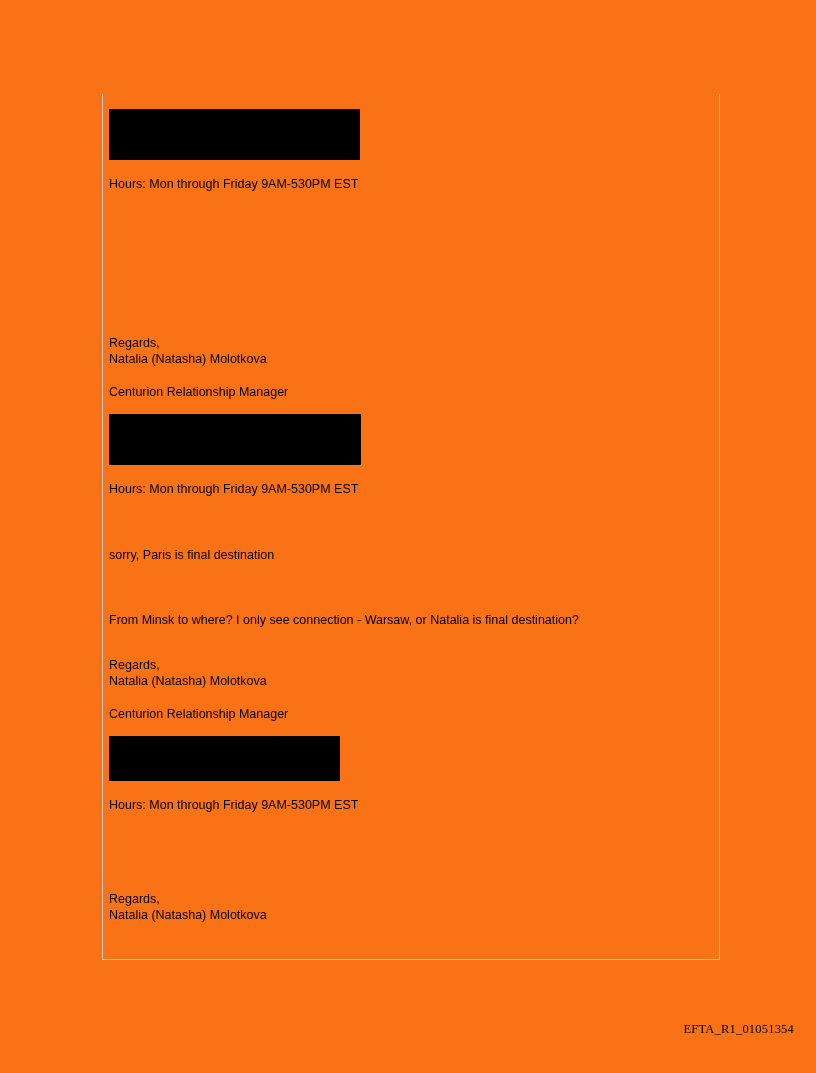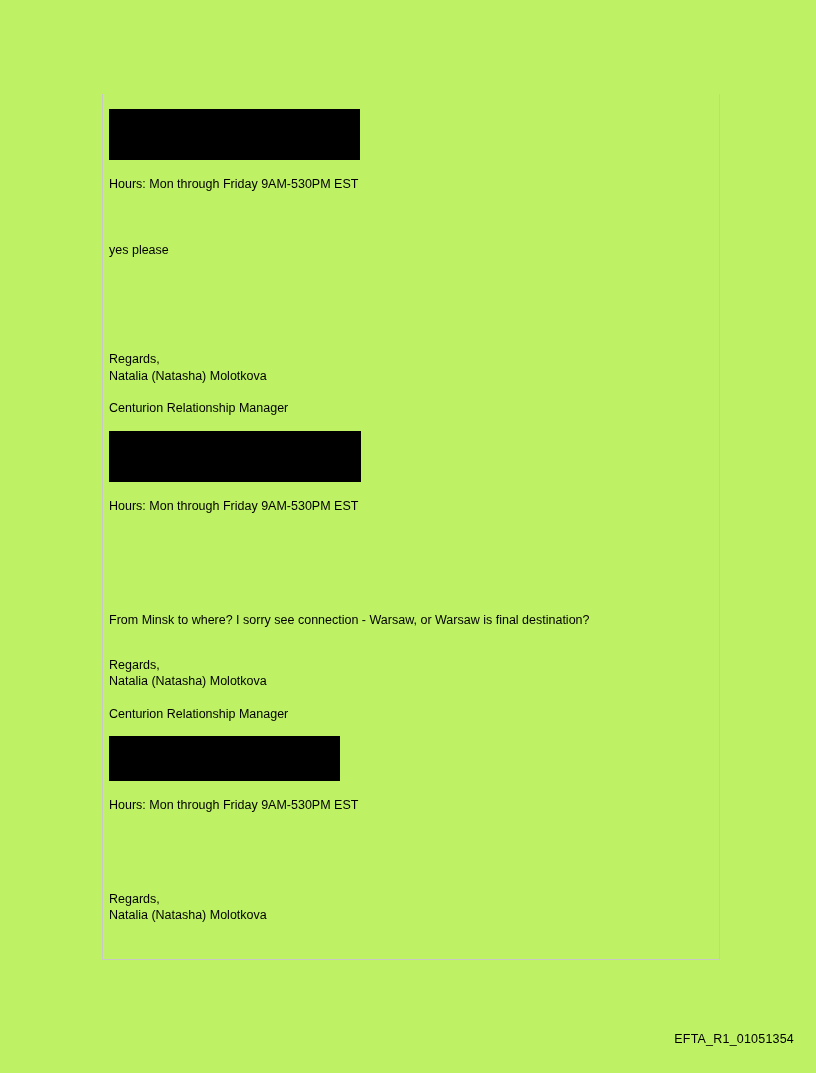--- a/index.html
+++ b/index.html
@@ -13,21 +13,21 @@
     font-family: "Liberation Sans", sans-serif;
     color: #000000;
     position: relative;
     overflow: hidden;
   }
 
   .page {
     position: relative;
     width: 816px;
     height: 1073px;
-    background: #bef264;
+    background: #f97316;
   }
 
   
   .doc-frame {
     position: absolute;
     left: 102px;
     top: 94px;
     width: 618px;
     height: 866px;
     border-left: 1px solid #c8c8c8;
@@ -52,53 +52,53 @@
 
   .para {
     font-size: 12.5px;
     line-height: 16.5px;
     color: #000000;
   }
 
   .footer-id {
     position: absolute;
     right: 22px;
-    bottom: 27px;
+    bottom: 36px;
     font-size: 12.5px;
     letter-spacing: 0.2px;
     color: #000000;
-    font-family: Liberation Sans, sans-serif;
+    font-family: Liberation Serif, serif;
   }
 </style>
 </head>
 <body>
 
 <div class="page">
 
   <div class="doc-frame">
     <div class="content" id="doc-content">
         <div style="height: 15px;"></div>
         <div class="redaction" style="width: 251px; height: 51px;"></div>
         <div style="height: 16px;"></div>
         <div class="para">Hours: Mon through Friday 9AM-530PM EST</div>
         <div style="height: 49px;"></div>
-        <div class="para">yes please</div>
         <div style="height: 65px;"></div>
         <div style="height: 28px;"></div>
         <div class="para">Regards,</div>
         <div class="para">Natalia (Natasha) Molotkova</div>
         <div style="height: 16px;"></div>
         <div class="para">Centurion Relationship Manager</div>
         <div style="height: 14px;"></div>
         <div class="redaction" style="width: 252px; height: 51px;"></div>
         <div style="height: 16px;"></div>
         <div class="para">Hours: Mon through Friday 9AM-530PM EST</div>
         <div style="height: 49px;"></div>
+        <div class="para">sorry, Paris is final destination</div>
         <div style="height: 49px;"></div>
-        <div class="para">From Minsk to where? I sorry see connection - Warsaw, or Warsaw is final destination?</div>
+        <div class="para">From Minsk to where? I only see connection - Warsaw, or Natalia is final destination?</div>
         <div style="height: 28px;"></div>
         <div class="para">Regards,</div>
         <div class="para">Natalia (Natasha) Molotkova</div>
         <div style="height: 16px;"></div>
         <div class="para">Centurion Relationship Manager</div>
         <div style="height: 14px;"></div>
         <div class="redaction" style="width: 231px; height: 45px;"></div>
         <div style="height: 16px;"></div>
         <div class="para">Hours: Mon through Friday 9AM-530PM EST</div>
         <div style="height: 49px;"></div>

